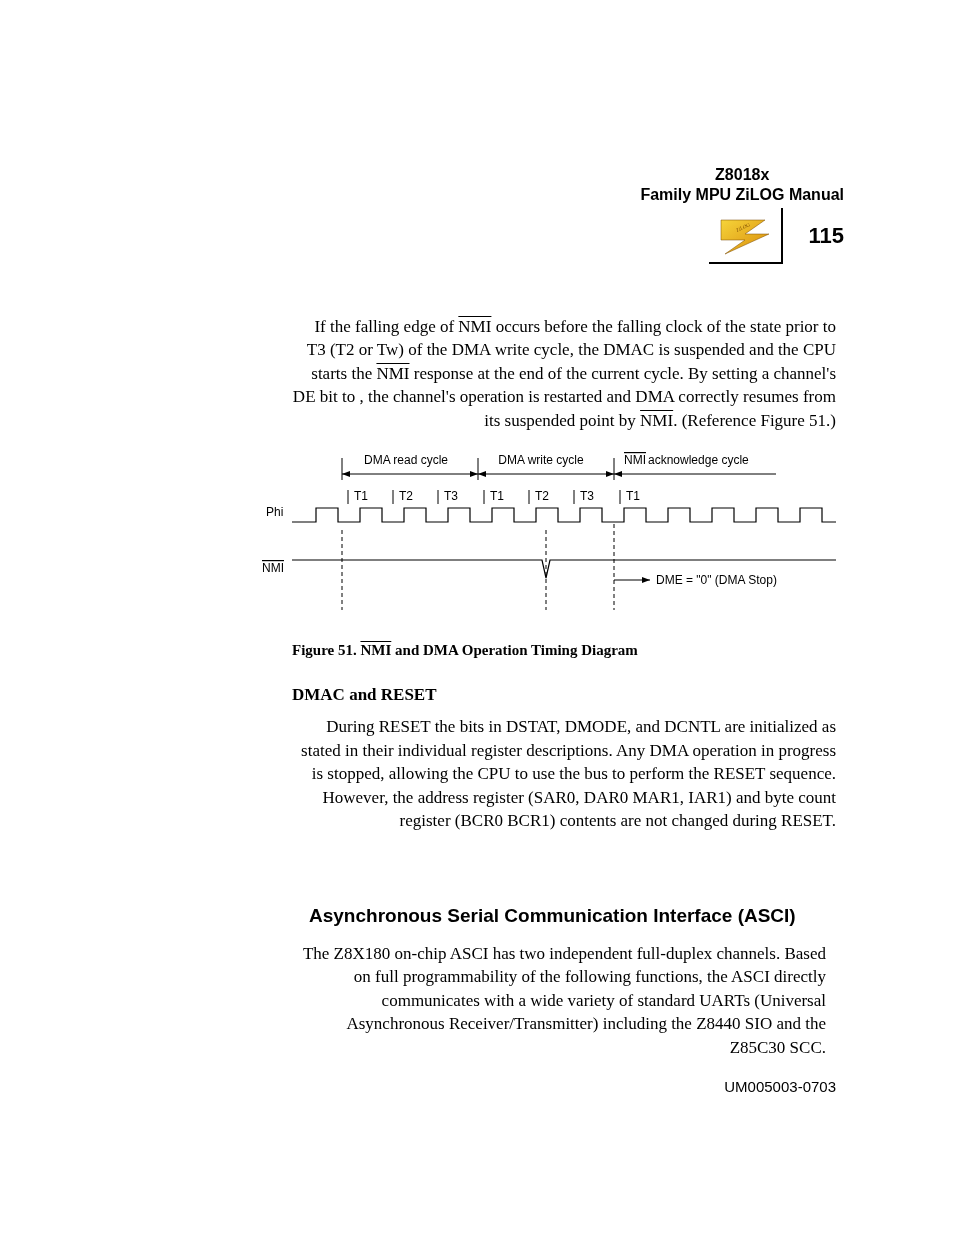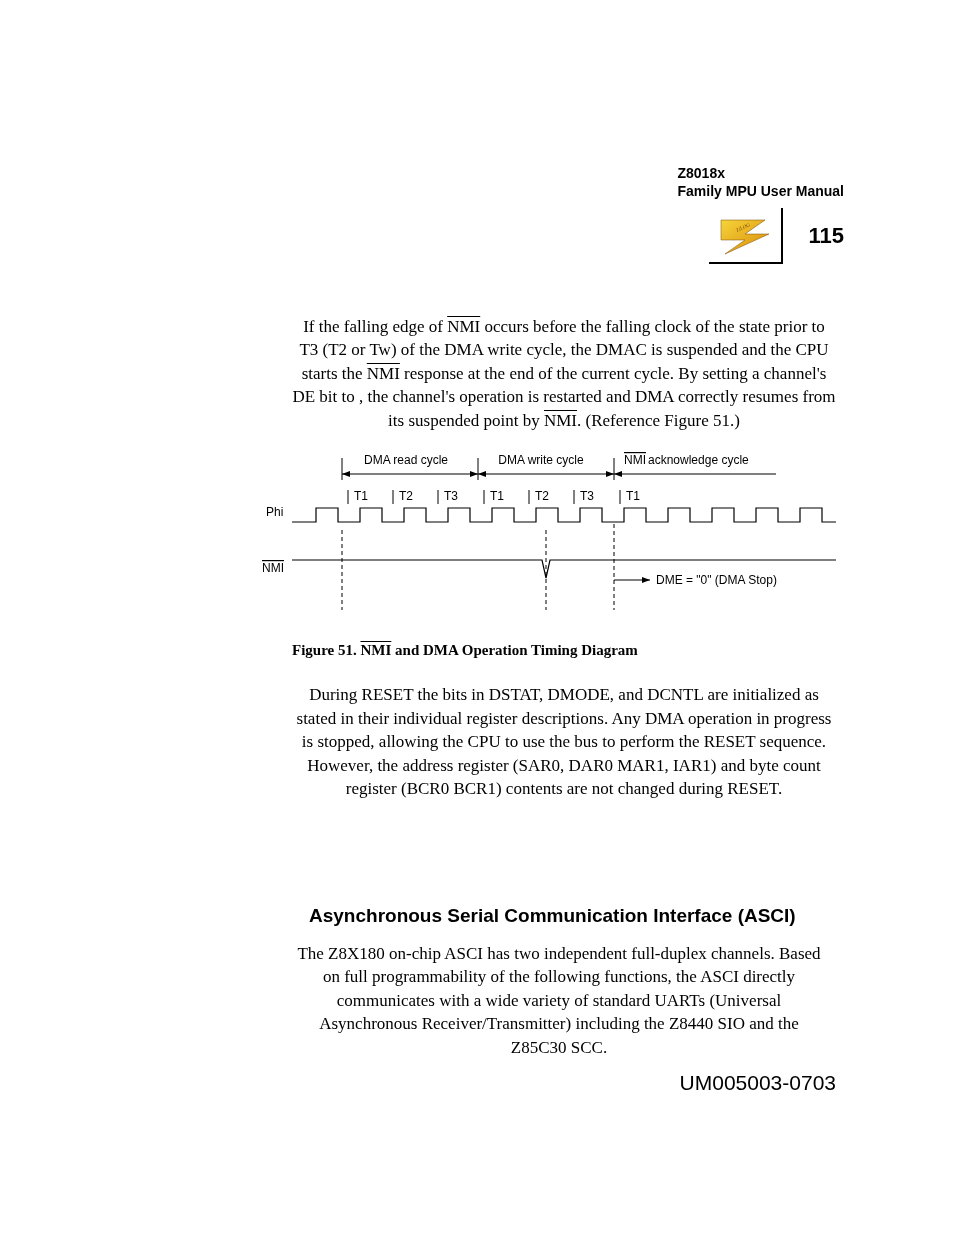--- a/index.html
+++ b/index.html
@@ -17,24 +17,24 @@
     padding: 160px 110px 80px 270px;
     box-sizing: border-box;
     position: relative;
     width: 100%;
     height: 100%;
   }
   .header {
     position: absolute;
     top: 165px;
     right: 110px;
-    text-align: left;
-    font-family: Arial, Helvetica, sans-serif;
-    font-weight: bold;
-    font-size: 14px;
+    text-align: center;
+    font-family: Arial, Helvetica, sans-serif;
+    font-weight: bold;
+    font-size: 16px;
     line-height: 1.25;
   }
   .logo-row {
     position: absolute;
     top: 208px;
     right: 110px;
     display: flex;
     align-items: center;
     gap: 18px;
   }
@@ -56,21 +56,21 @@
   .content {
     position: absolute;
     top: 315px;
     left: 292px;
     right: 118px;
   }
   .para {
     font-size: 17px;
     line-height: 1.38;
     margin: 0 0 18px 0;
-    text-align: center;
+    text-align: right;
   }
   .overline {
     text-decoration: overline;
   }
   .figure-wrap {
     margin: 18px 0 18px -36px;
   }
   .figure-caption {
     font-family: "Times New Roman", Times, serif;
     font-weight: bold;
@@ -89,35 +89,35 @@
     font-family: Arial, Helvetica, sans-serif;
     font-weight: bold;
     font-size: 19px;
     margin-left: 43px;
   }
   .footer {
     position: absolute;
     bottom: 140px;
     right: 118px;
     font-family: Arial, Helvetica, sans-serif;
-    font-size: 21px;
+    font-size: 15px;
   }
   .diagram-svg text {
     font-family: Arial, Helvetica, sans-serif;
     font-size: 12px;
   }
 </style>
 </head>
 <body>
 
 <div class="page">
 
   <div class="header">
     <div>Z8018x</div>
-    <div>Family MPU User Manual</div>
+    <div>Family MPU ZiLOG Manual</div>
   </div>
 
   <div class="logo-row">
     <div class="logo-box">
       <svg width="58" height="44" viewBox="0 0 58 44">
         <defs>
           <linearGradient id="g1" x1="0" y1="0" x2="1" y2="1">
             <stop offset="0" stop-color="#f6d43a"></stop>
             <stop offset="1" stop-color="#d88b0a"></stop>
           </linearGradient>
@@ -187,20 +187,21 @@
         <line x1="358" y1="130" x2="394" y2="130" stroke="#000"></line>
         <polygon points="394,130 386,127 386,133" fill="#000"></polygon>
         <text x="400" y="134">DME = "0" (DMA Stop)</text>
       </svg>
     </div>
 
     <p class="figure-caption">
       <span>Figure 51.   </span><span class="overline">NMI</span><span> and DMA Operation Timing Diagram</span>
     </p>
 
+    <p class="subhead">DMAC and RESET</p>
 
     <p class="para">During RESET the bits in DSTAT, DMODE, and DCNTL are initialized as stated in their individual register descriptions. Any DMA operation in progress is stopped, allowing the CPU to use the bus to perform the RESET sequence. However, the address register (SAR0, DAR0 MAR1, IAR1) and byte count register (BCR0 BCR1) contents are not changed during RESET.</p>
 
   </div>
 
   <div class="section-title" style="top:905px;">Asynchronous Serial Communication Interface (ASCI)</div>
 
   <div style="position:absolute; top:942px; left:292px; right:128px;">
     <p class="para">The Z8X180 on-chip ASCI has two independent full-duplex channels. Based on full programmability of the following functions, the ASCI directly communicates with a wide variety of standard UARTs (Universal Asynchronous Receiver/Transmitter) including the Z8440 SIO and the Z85C30 SCC.</p>
   </div>

